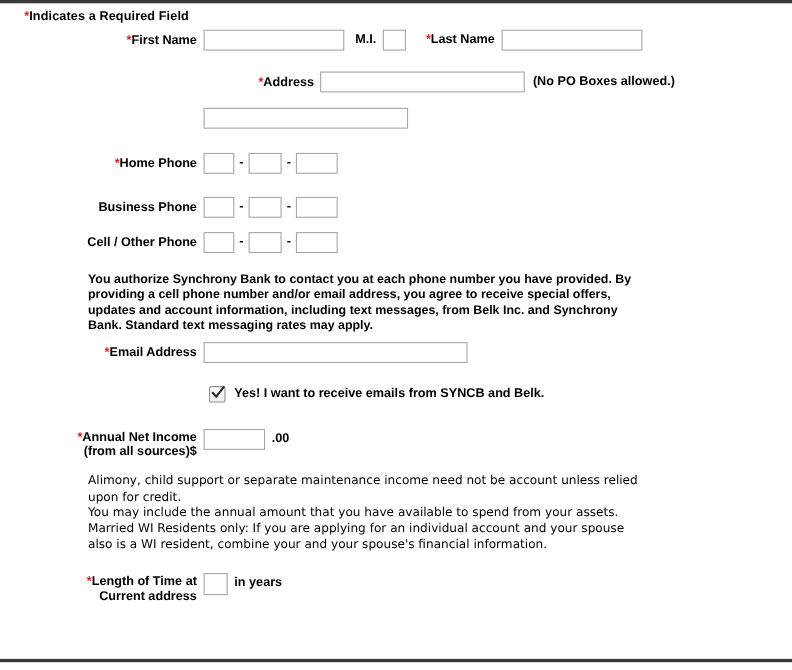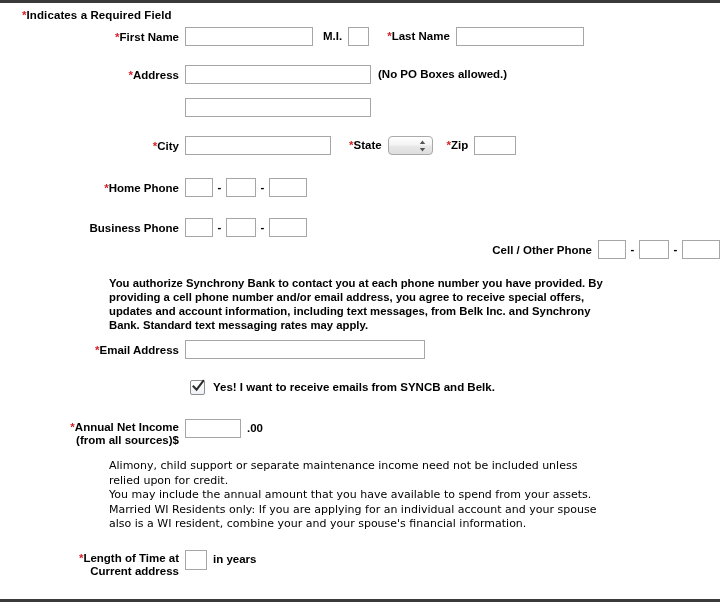--- a/index.html
+++ b/index.html
@@ -145,21 +145,21 @@
     right: 6px;
     top: 50%;
     transform: translateY(-50%);
     width: 7px;
     height: 13px;
   }
   .sel .arrows svg { display: block; }
 
   
   .para-block {
-    margin-left: 109px;
+    margin-left: 80px;
     width: 502px;
     font-size: 11.3px;
     line-height: 14px;
     font-weight: bold;
     margin-top: 16px;
   }
   .para-block.light {
     font-weight: normal;
     font-family: "DejaVu Sans", sans-serif;
     font-size: 11px;
@@ -216,52 +216,35 @@
     <div class="lbl"><span class="ast">*</span><span>First Name</span></div>
     <div class="fields">
       <input class="inp w-first" type="text" value="" style="">
       <span class="inline-lbl tight-left">M.I.</span>
       <input class="inp w-mi" type="text" value="" style="">
       <span class="inline-lbl" style="padding-left:18px;"><span class="ast">*</span><span>Last Name</span></span>
       <input class="inp w-last" type="text" value="" style="">
     </div>
   </div>
 
-  <div class="row" style="margin-top:18px;">
+  <div class="row" style="margin-top:18px;justify-content:center;">
     <div class="lbl"><span class="ast">*</span><span>Address</span></div>
     <div class="fields">
       <input class="inp w-addr" type="text" value="" style="">
       <span class="note-inline">(No PO Boxes allowed.)</span>
     </div>
   </div>
 
   <div class="row" style="margin-top:13px;">
     <div class="lbl"></div>
     <div class="fields">
       <input class="inp w-addr" type="text" value="" style="">
     </div>
   </div>
 
-  <div class="row" style="margin-top:19px;">
-    <div class="lbl"><span class="ast">*</span><span>City</span></div>
-    <div class="fields">
-      <input class="inp w-city" type="text" value="" style="">
-      <span class="inline-lbl" style="padding-left:18px;"><span class="ast">*</span><span>State</span></span>
-      <span class="sel">
-        <span class="arrows">
-          <svg width="7" height="13" viewBox="0 0 7 13">
-            <polygon points="3.5,1 6.2,4.6 0.8,4.6" fill="#555"></polygon>
-            <polygon points="3.5,12 6.2,8.4 0.8,8.4" fill="#555"></polygon>
-          </svg>
-        </span>
-      </span>
-      <span class="inline-lbl" style="padding-left:14px;"><span class="ast">*</span><span>Zip</span></span>
-      <input class="inp w-zip" type="text" value="" style="">
-    </div>
-  </div>
 
   <div class="row" style="margin-top:22px;">
     <div class="lbl"><span class="ast">*</span><span>Home Phone</span></div>
     <div class="fields">
       <input class="inp w-ph-a" type="text" value="" style="">
       <span class="dash">-</span>
       <input class="inp w-ph-b" type="text" value="" style="">
       <span class="dash">-</span>
       <input class="inp w-ph-c" type="text" value="" style="">
     </div>
@@ -271,21 +254,21 @@
     <div class="lbl">Business Phone</div>
     <div class="fields">
       <input class="inp w-ph-a" type="text" value="" style="">
       <span class="dash">-</span>
       <input class="inp w-ph-b" type="text" value="" style="">
       <span class="dash">-</span>
       <input class="inp w-ph-c" type="text" value="" style="">
     </div>
   </div>
 
-  <div class="row" style="margin-top:2px;justify-content:flex-end;">
+  <div class="row" style="margin-top:12px;">
     <div class="lbl">Cell / Other Phone</div>
     <div class="fields">
       <input class="inp w-ph-a" type="text" value="" style="">
       <span class="dash">-</span>
       <input class="inp w-ph-b" type="text" value="" style="">
       <span class="dash">-</span>
       <input class="inp w-ph-c" type="text" value="" style="">
     </div>
   </div>
 
@@ -309,21 +292,21 @@
 
   <div class="row row-income">
     <div class="lbl two-line"><span class="ast">*</span><span>Annual Net Income</span><br><span>(from all sources)$</span></div>
     <div class="fields">
       <input class="inp w-income" type="text" value="" style="">
       <span class="inline-lbl">.00</span>
     </div>
   </div>
 
   <div class="para-block light">
-    <span class="para-line">Alimony, child support or separate maintenance income need not be included unless relied upon for credit.</span>
+    <span class="para-line">Alimony, child support or separate maintenance income need not be account unless relied upon for credit.</span>
     <span class="para-line">You may include the annual amount that you have available to spend from your assets.</span>
     <span class="para-line"><b>Married WI Residents only:</b><span> If you are applying for an individual account and your spouse also is a WI resident, combine your and your spouse's financial information.</span></span>
   </div>
 
   <div class="row row-length">
     <div class="lbl two-line"><span class="ast">*</span><span>Length of Time at</span><br><span>Current address</span></div>
     <div class="fields">
       <input class="inp w-years" type="text" value="" style="">
       <span class="inline-lbl">in years</span>
     </div>

